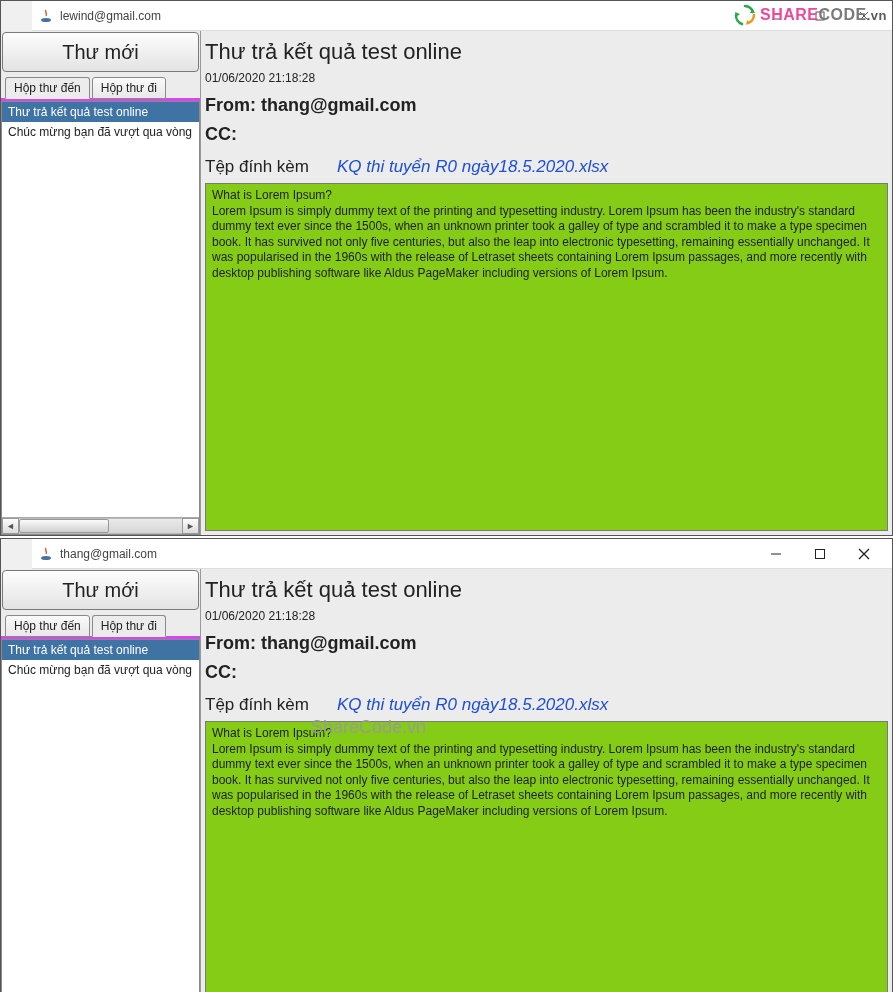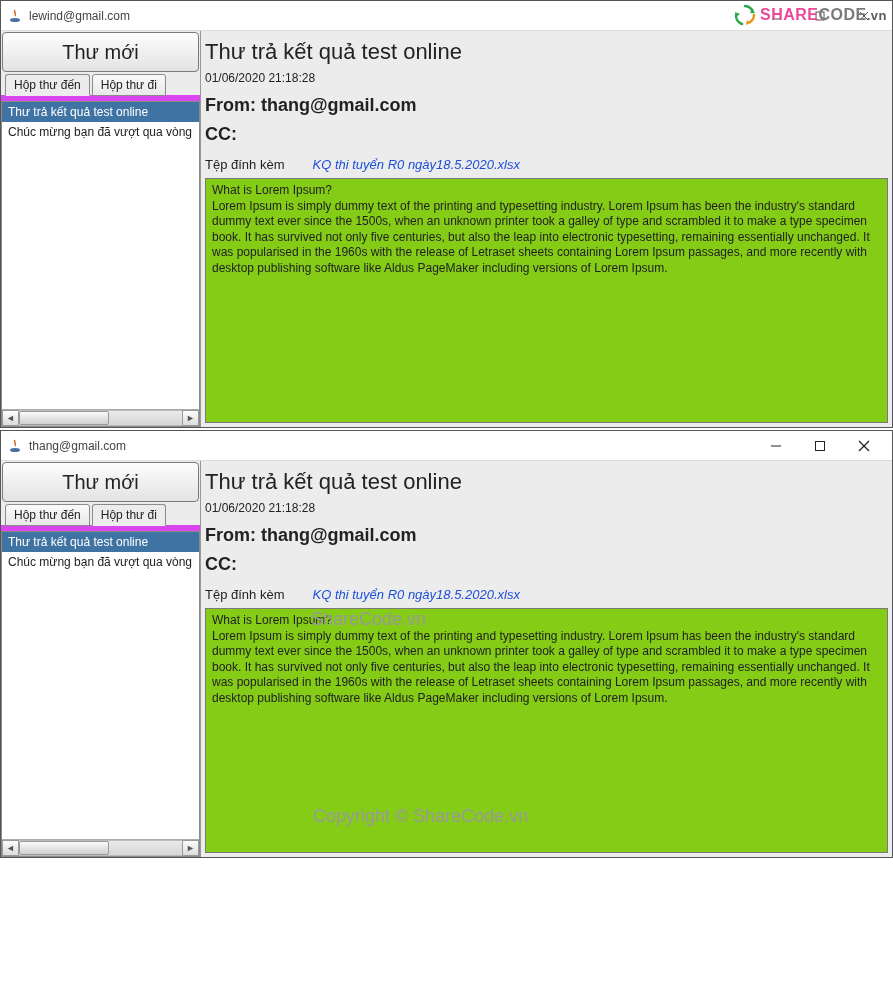--- a/index.html
+++ b/index.html
@@ -15,34 +15,35 @@
     background: #f0f0f0;
     margin-bottom: 2px;
   }
   .titlebar {
     height: 30px;
     background: #fff;
     display: flex;
     align-items: center;
     padding: 0 6px;
     border-bottom: 1px solid #ddd;
+    margin-left: 31px;
   }
   .java-coffee { width: 16px; height: 16px; margin-right: 6px; }
   .title-text { flex: 1; font-size: 12px; color: #444; }
   .win-controls { display: flex; gap: 0; }
   .win-btn {
     width: 44px; height: 28px;
     display: flex; align-items: center; justify-content: center;
     color: #222; font-size: 12px;
     cursor: default;
   }
   .win-btn svg { width: 12px; height: 12px; }
   .body-area {
     display: flex;
-    height: 396px;
+    height: 504px;
     background: #ececec;
     border-radius: 13px;
   }
   .left-col {
     width: 200px;
     display: flex;
     flex-direction: column;
     border-right: 1px solid #999;
     background: #ececec;
   }
@@ -55,21 +56,21 @@
     display: flex; align-items: center; justify-content: center;
     font-size: 20px;
     font-family: Tahoma, Arial, sans-serif;
     color: #222;
   }
   .tabs-row {
     display: flex;
     align-items: flex-end;
     height: 28px;
     padding-left: 4px;
-    border-bottom: 6px solid #d946ef;
+    border-bottom: 3px solid #d946ef;
     background: #ececec;
     position: relative;
   }
   .tab {
     background: linear-gradient(#fafafa,#e8e8e8);
     border: 1px solid #8a8a8a;
     border-bottom: 1px solid #8a8a8a;
     border-radius: 3px 3px 0 0;
     padding: 3px 8px;
     font-size: 12px;
@@ -151,21 +152,21 @@
   }
   .meta-line {
     font-size: 18px;
     padding: 4px 0;
   }
   .meta-line b { font-weight: bold; }
   .attach-row {
     display: flex;
     align-items: flex-start;
     padding: 8px 0 6px 0;
-    font-size: 13px;
+    font-size: 17px;
   }
   .attach-label { margin-right: 28px; }
   .attach-link { color: #1d4ed8; font-style: italic; }
   .body-text {
     flex: 1;
     background: #84cc16;
     border: 1px solid #7a7a7a;
     padding: 4px 6px;
     font-size: 12px;
     line-height: 1.3;

